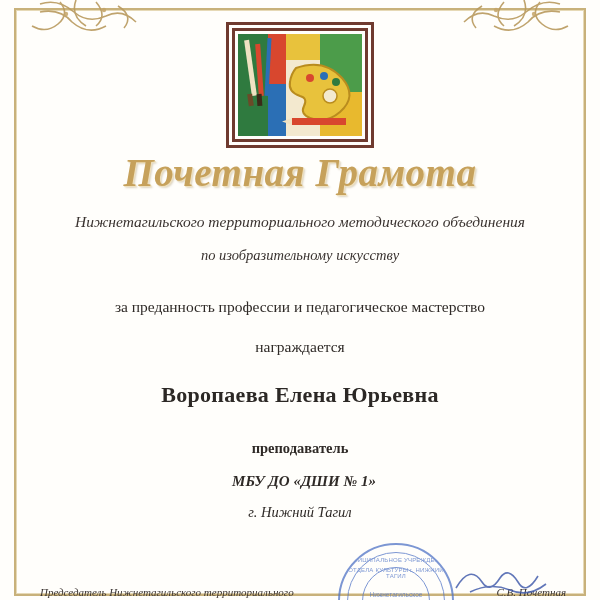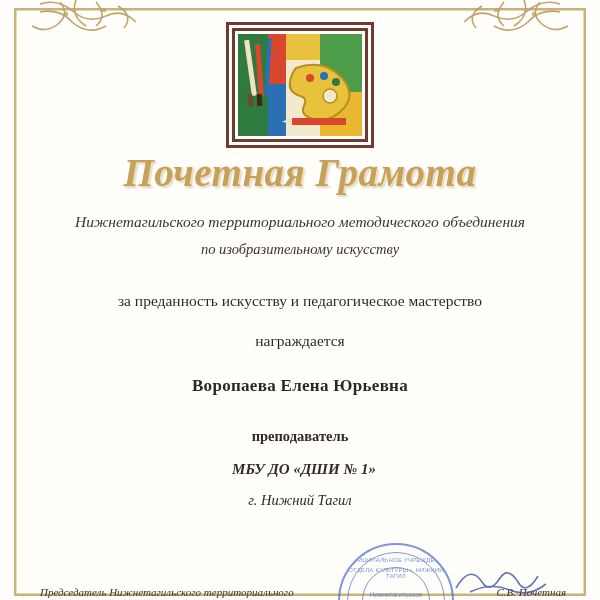--- a/index.html
+++ b/index.html
@@ -82,42 +82,42 @@
     color: #c6a15b;
     letter-spacing: 0.5px;
     text-shadow: 1px 1px 0 #efe0bd, 2px 2px 2px rgba(120,90,30,0.25);
     margin: 0 0 18px 0;
   }
 
   .subtitle-1 {
     font-style: italic;
     font-size: 15.5px;
     color: #3a3330;
-    margin: 0 0 10px 0;
+    margin: 0 0 16px 0;
   }
   .subtitle-2 {
     font-style: italic;
     font-size: 14.5px;
     color: #3a3330;
     margin: 0 0 34px 0;
   }
 
   .merit {
     font-size: 15.5px;
     color: #2f2a27;
     margin: 0 0 22px 0;
   }
   .awarded {
     font-size: 15.5px;
     color: #2f2a27;
     margin: 0 0 26px 0;
   }
 
   .recipient {
-    font-size: 17px;
+    font-size: 22px;
     font-weight: bold;
     color: #2c2825;
     letter-spacing: 0.3px;
     margin: 0 0 32px 0;
   }
 
   .role {
     font-size: 14.5px;
     color: #2f2a27;
     margin: 0 0 16px 0;
@@ -272,21 +272,21 @@
         <rect x="54" y="84" width="54" height="7" fill="#d8472e"></rect>
         <polygon points="54,84 44,87.5 54,91" fill="#f0e2c2"></polygon>
       </svg>
     </div>
   </div>
 
   <div class="content">
     <h1 class="title">Почетная Грамота</h1>
     <p class="subtitle-1">Нижнетагильского территориального методического объединения</p>
     <p class="subtitle-2">по изобразительному искусству</p>
-    <p class="merit">за преданность искусству и педагогическое мастерство</p>
+    <p class="merit">за преданность профессии и педагогическое мастерство</p>
     <p class="awarded">награждается</p>
     <p class="recipient">Воропаева Елена Юрьевна</p>
     <p class="role">преподаватель</p>
     <p class="org">МБУ ДО «ДШИ № 1»</p>
     <p class="city">г. Нижний Тагил</p>
   </div>
 
   <div class="signature-row">
     <span class="sign-left">Председатель Нижнетагильского территориального</span>
     <span class="sign-right">С.В. Почетная</span>

